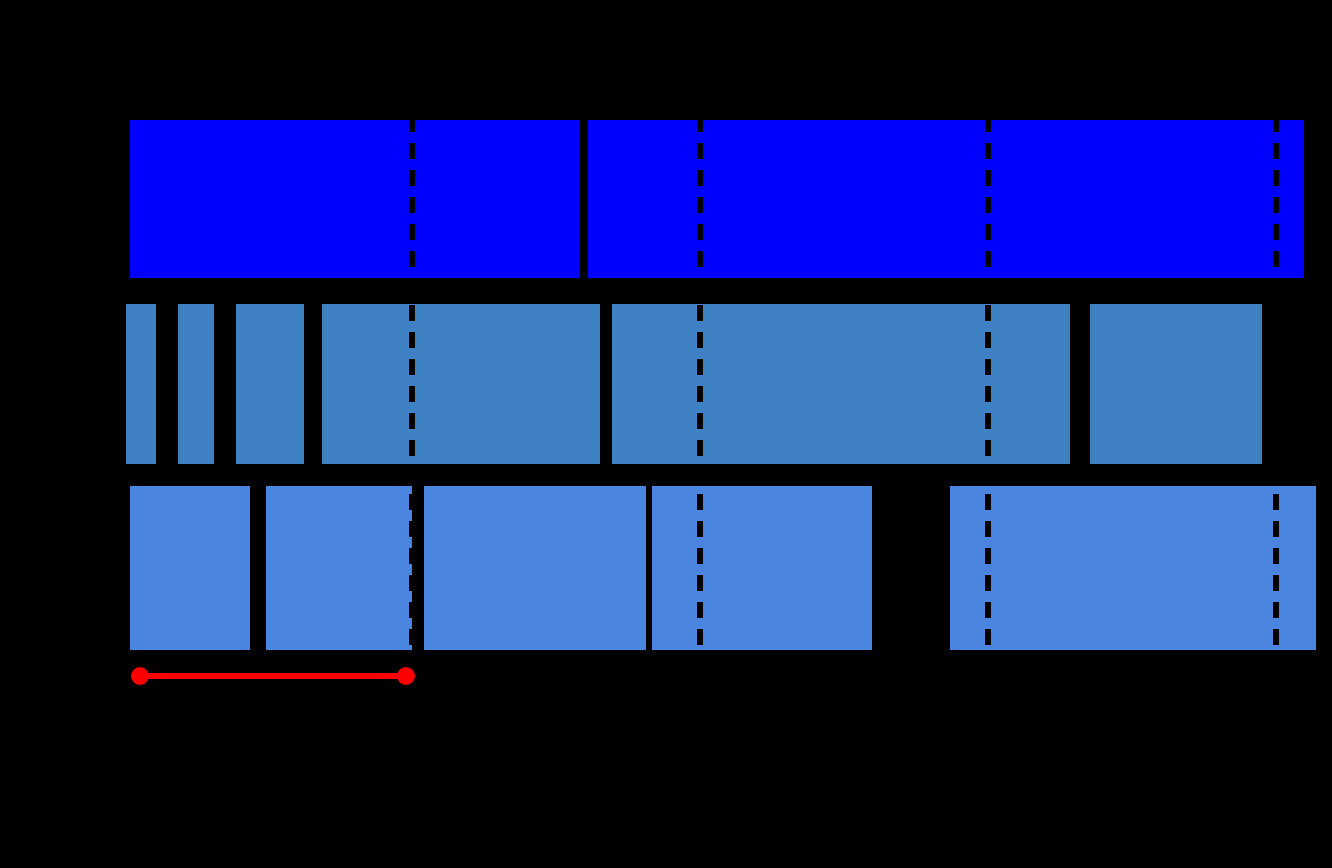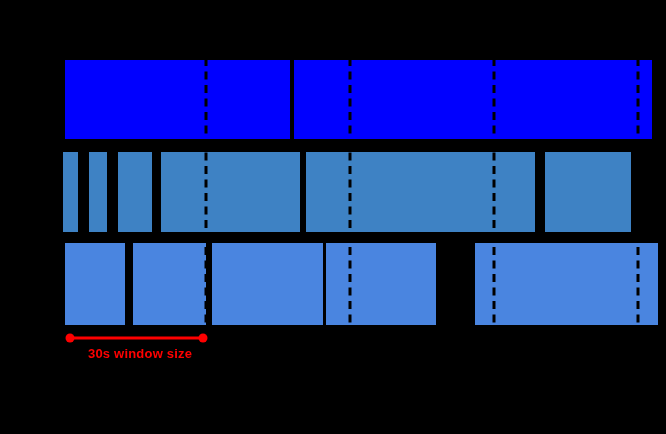--- a/index.html
+++ b/index.html
@@ -57,14 +57,13 @@
     </div>
   <svg class="overlay-svg" width="666" height="434" viewBox="0 0 666 434" xmlns="http://www.w3.org/2000/svg">
       <line x1="206" x2="206" y1="58" y2="327" stroke="#000000" stroke-width="3" stroke-dasharray="8 5.5"></line>
       <line x1="350" x2="350" y1="58" y2="327" stroke="#000000" stroke-width="3" stroke-dasharray="8 5.5"></line>
       <line x1="494" x2="494" y1="58" y2="327" stroke="#000000" stroke-width="3" stroke-dasharray="8 5.5"></line>
       <line x1="638" x2="638" y1="58" y2="327" stroke="#000000" stroke-width="3" stroke-dasharray="8 5.5"></line>
       <line x1="70" x2="203" y1="338" y2="338" stroke="#ff0000" stroke-width="3"></line>
       <circle cx="70" cy="338" r="4.5" fill="#ff0000"></circle>
       <circle cx="203" cy="338" r="4.5" fill="#ff0000"></circle>
     </svg>
-  <div class="win-label" style="left: 88px; top: 346px; color: rgb(255, 0, 0);">30s window size</div>
 </div>
 
 </body></html>

